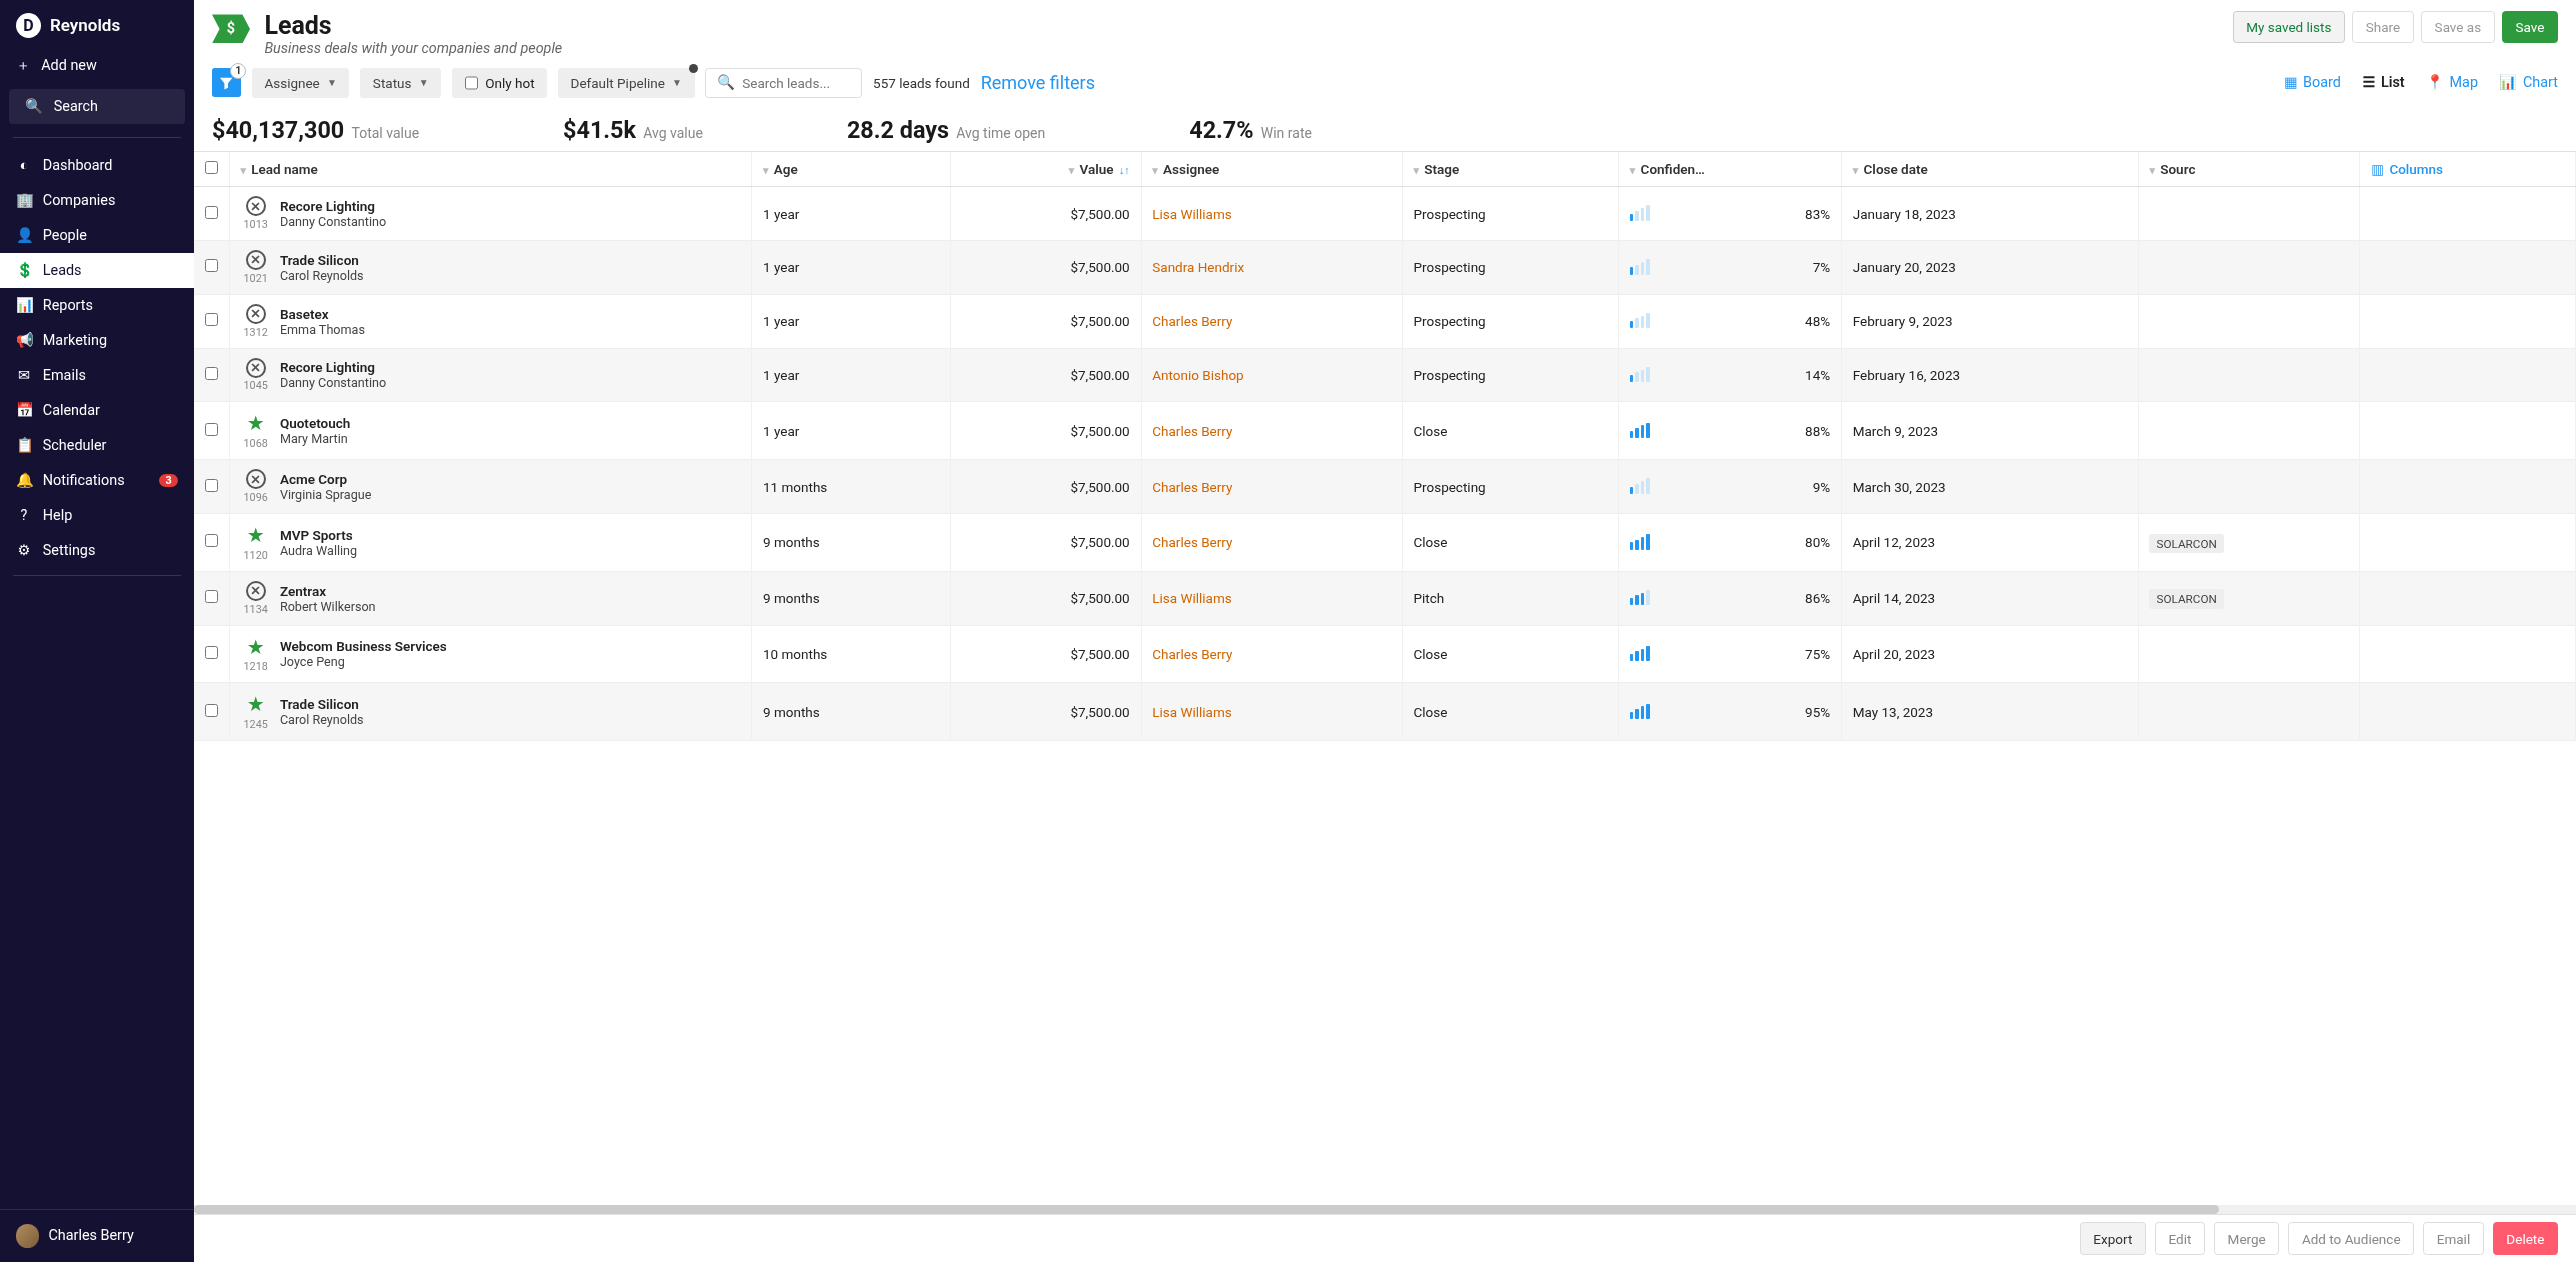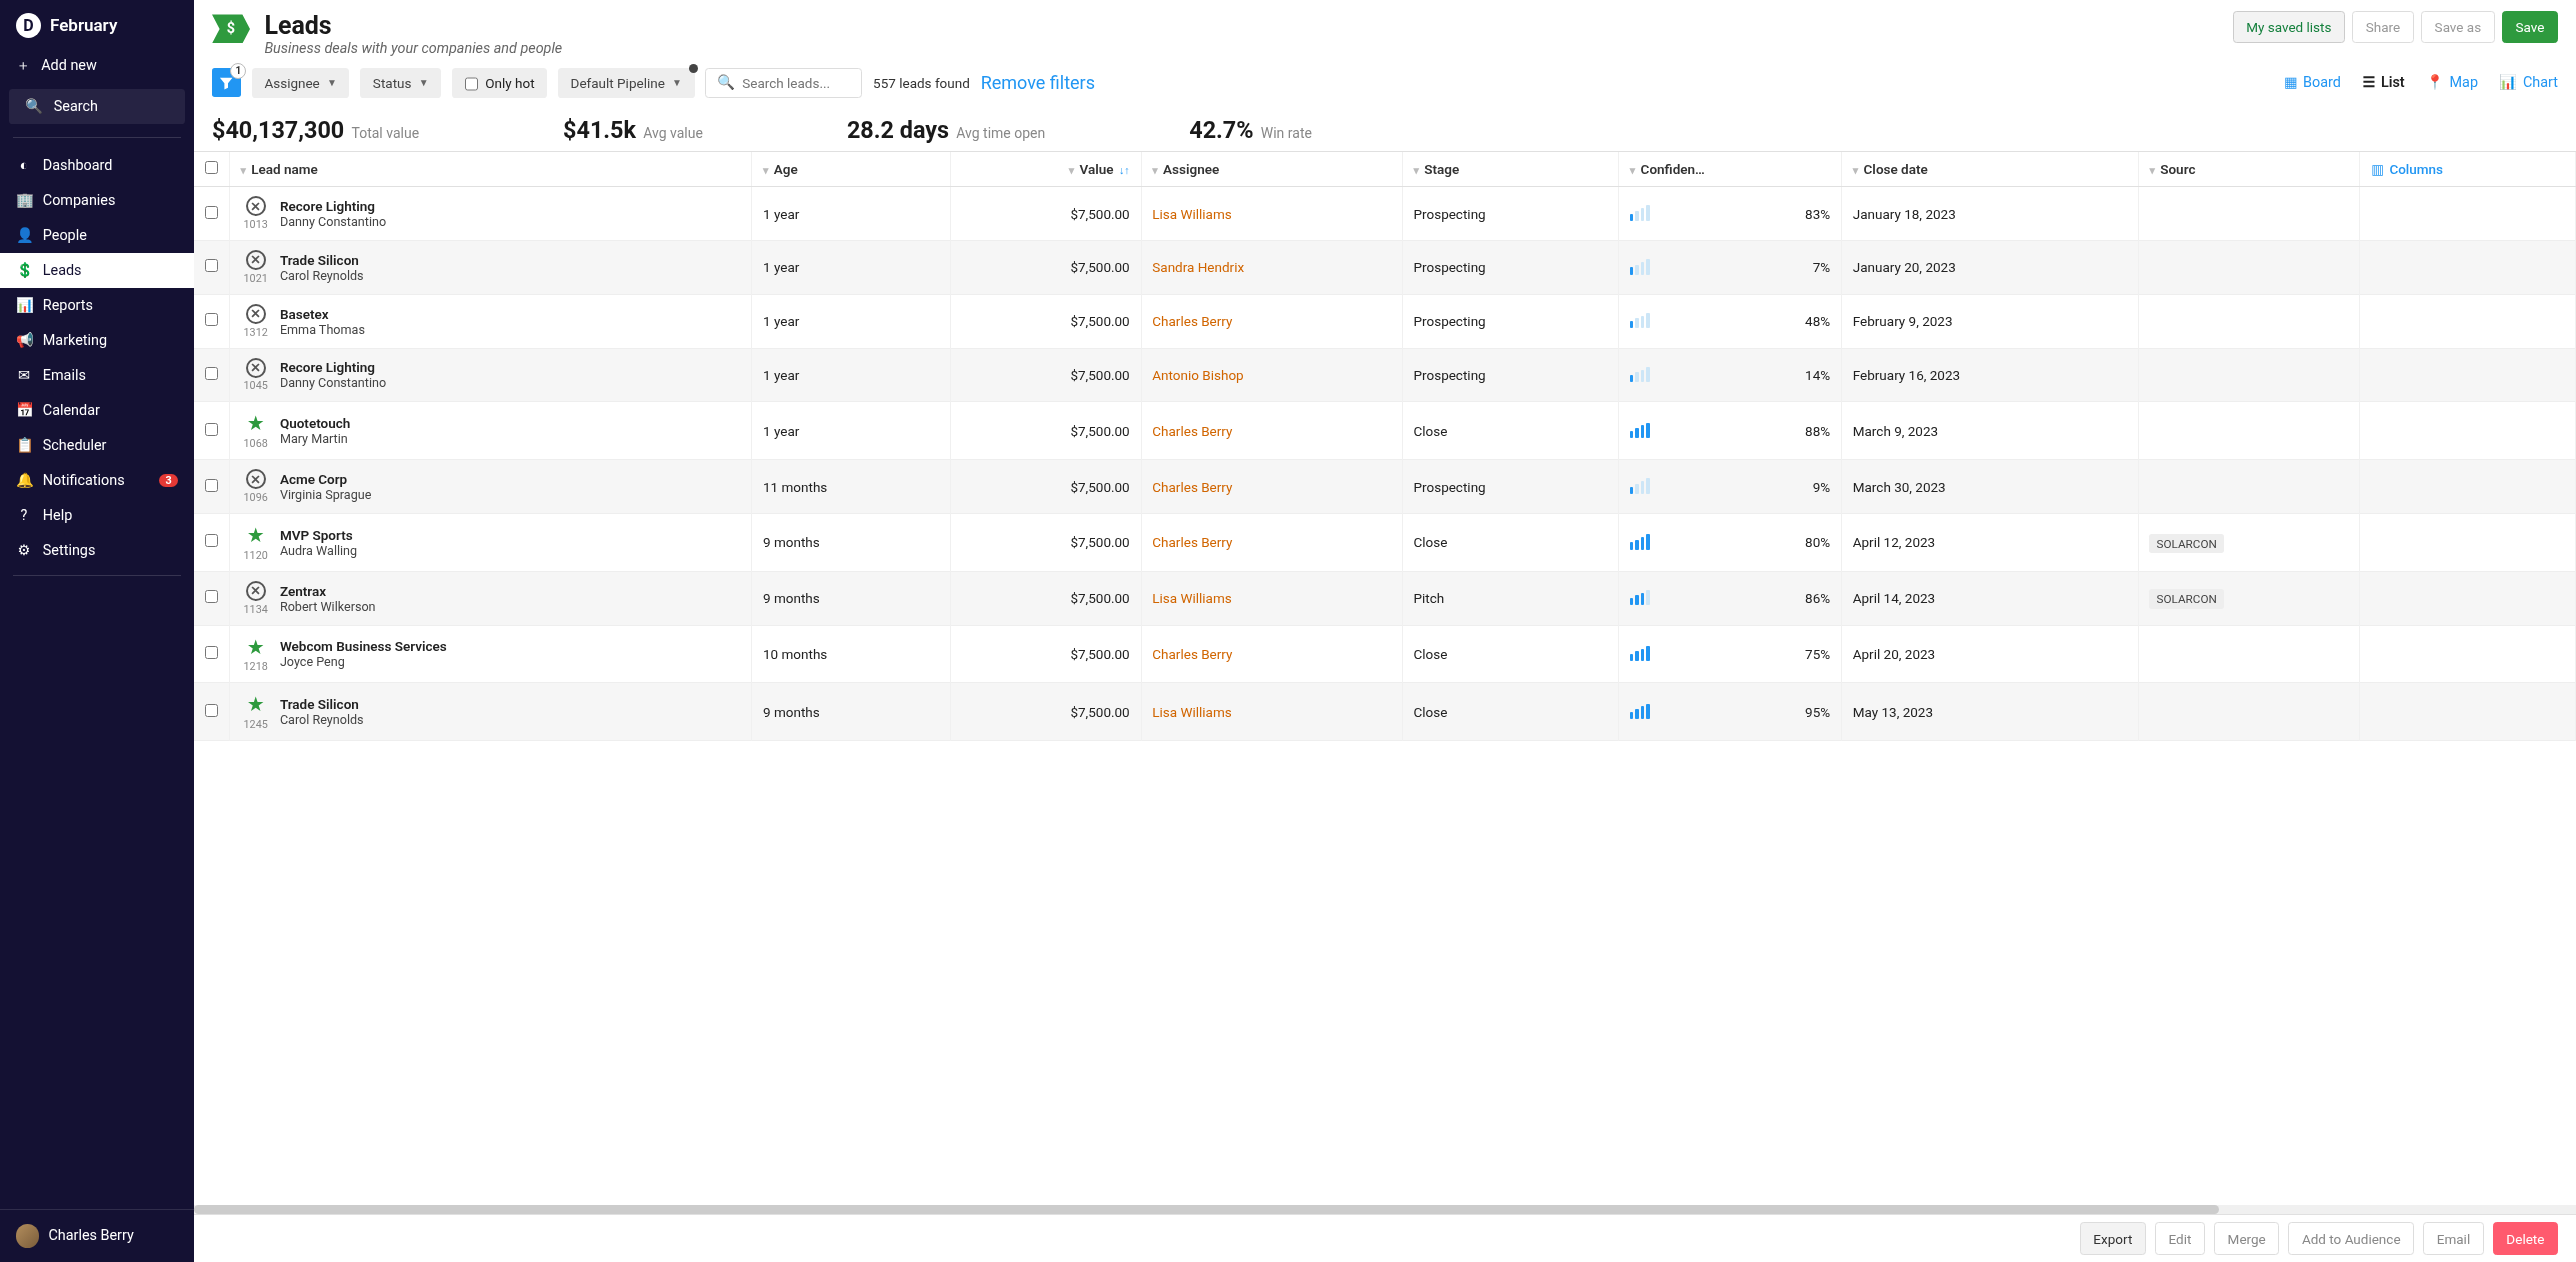--- a/index.html
+++ b/index.html
@@ -26,21 +26,21 @@
 .page-sub{font-size:14.4px;font-style:italic;color:#666}
 .header-buttons{margin-left:auto;display:flex;gap:7.2px}
 .btn{padding:7.2px 12.6px;border-radius:3.6px;border:0.9px solid #ccc;background:#f3f3f3;color:#15803d;font-size:13.5px;cursor:pointer}
 .btn.ghost{background:#fff;color:#999;border:0.9px solid #ddd}
 .btn.green{background:#2e9a3e;color:#fff;border-color:#2e9a3e}
 .toolbar{display:flex;align-items:center;gap:10.8px;padding:5.4px 18px 9px}
 .filter-funnel{width:29px;height:29px;background:#2196f3;border-radius:2.7px;position:relative;display:flex;align-items:center;justify-content:center;color:#fff}
 .filter-badge{position:absolute;top:-5.4px;right:-5.4px;background:#fff;border:0.9px solid #bbb;border-radius:50%;width:16px;height:16px;font-size:10px;color:#333;display:flex;align-items:center;justify-content:center;font-weight:700}
 .dd{padding:7.2px 12.6px;background:#eee;border-radius:3.6px;font-size:13.5px;cursor:pointer;display:flex;align-items:center;gap:7.2px;color:#444}
 .dd .chev{font-size:10px;color:#666}
-.only-hot{display:flex;align-items:flex-end;gap:7.2px;padding:7.2px 12.6px;background:#eee;border-radius:3.6px;font-size:13.5px;cursor:pointer}
+.only-hot{display:flex;align-items:center;gap:7.2px;padding:7.2px 12.6px;background:#eee;border-radius:3.6px;font-size:13.5px;cursor:pointer}
 .only-hot input{width:13.5px;height:13.5px}
 .pipeline{position:relative}
 .dot-green{position:absolute;top:-3.6px;right:-3.6px;width:9px;height:9px;background:#444;border-radius:50%}
 .search-box{display:flex;align-items:center;gap:7.2px;border:0.9px solid #ddd;border-radius:3.6px;padding:5.4px 10.8px;width:157px}
 .search-box input{border:none;outline:none;font-size:13.5px;width:100%}
 .leads-found{font-size:13.5px;color:#333}
 .remove-filters{color:#2196f3;font-size:18px;cursor:pointer}
 .view-tabs{margin-left:auto;display:flex;gap:21.6px;align-items:center}
 .vtab{display:flex;align-items:center;gap:5.4px;font-size:14.4px;cursor:pointer;color:#2196f3}
 .vtab.active{color:#222;font-weight:600}
@@ -79,21 +79,21 @@
 .xicon{border:2.2px solid #555;border-radius:50%;width:20px;height:20px;display:flex;align-items:center;justify-content:center;color:#555;font-weight:700;font-size:12.6px}
 .scrollbar-h{height:9px;background:#f0f0f0;position:relative}
 .scrollbar-h .thumb{position:absolute;left:0;width:85%;height:100%;background:#ccc;border-radius:4.5px}
 </style>
 </head>
 <body>
 
 <aside class="sidebar">
   <div class="logo-row">
     <div class="logo-circle">D</div>
-    <div class="logo-text">February</div>
+    <div class="logo-text">Reynolds</div>
   </div>
   <div class="add-new">
     <span class="ic">＋</span>
     <span>Add new</span>
   </div>
   <div class="search-row">
     <span class="ic">🔍</span>
     <span>Search</span>
   </div>
   <div class="divider"></div>

